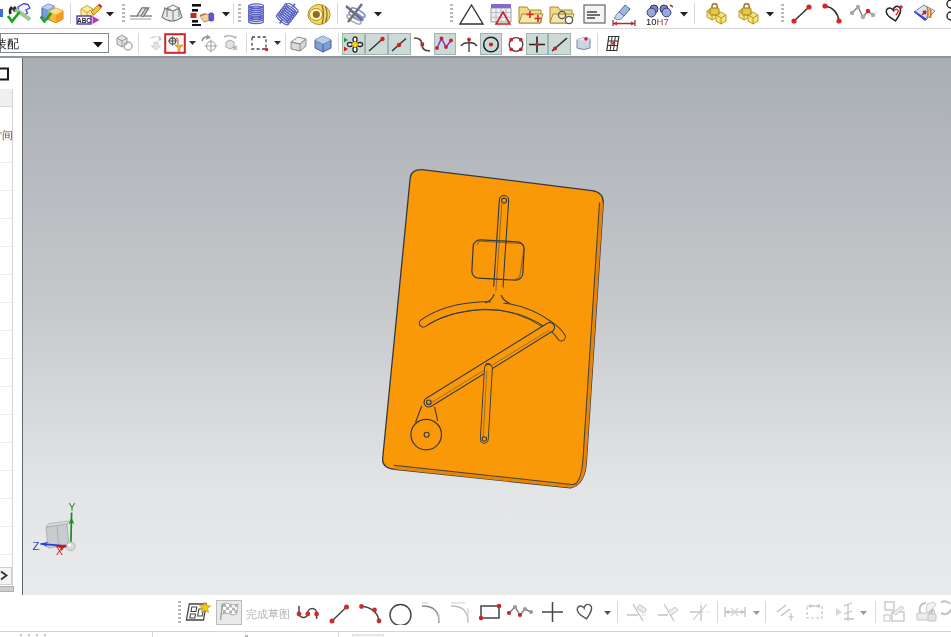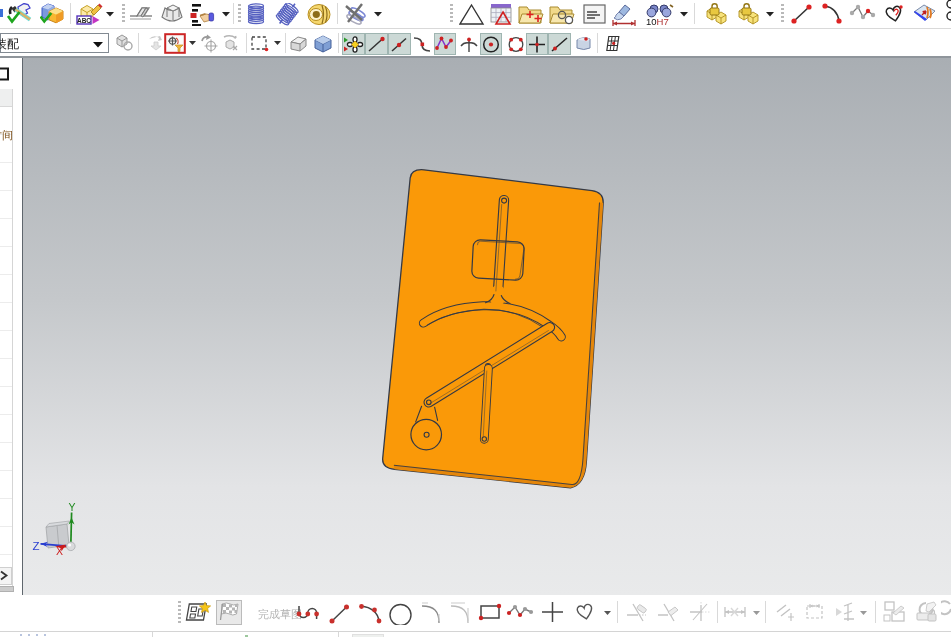--- a/index.html
+++ b/index.html
@@ -470,21 +470,21 @@
       <rect x="11" y="2.5" width="3" height="3"></rect>
       <rect x="17" y="2" width="2.5" height="3"></rect>
 <rect x="8" y="5" width="3" height="3"></rect>
       <rect x="14" y="5.5" width="3" height="3"></rect>
 <rect x="5" y="8" width="3" height="3"></rect>
       <rect x="11" y="8.5" width="3" height="3"></rect>
       <rect x="16.5" y="8" width="2.5" height="3"></rect>
 </g>
 <path d="M4.5 2 l-2 16" stroke="#999" stroke-width="1.2"></path>
 </svg>
-<div class="abs" style="left:258px;top:607px;font-size:11px;color:#b2b2b2">完成草图</div>
+<div class="abs" style="left:246px;top:607px;font-size:11px;color:#b2b2b2">完成草图</div>
 <svg class="ic" style="left:291px;top:600px" width="30" height="25" viewBox="0 0 30 25">
 <path d="M8 6 V13 a4.4 4.4 0 0 0 8.8 0 a4.4 4.4 0 0 1 8.8 0 V19" stroke="#444" stroke-width="1.5" fill="none"></path>
 <circle cx="8" cy="14" r="2.4" fill="#c9302c"></circle>
     <circle cx="16.8" cy="14" r="2.4" fill="#c9302c"></circle>
     <circle cx="25.6" cy="14" r="2.4" fill="#c9302c"></circle>
 </svg>
 <svg class="ic" style="left:329px;top:600px" width="26" height="25" viewBox="0 0 26 25">
     <path d="M3 21 L17.5 7" stroke="#444" stroke-width="1.5"></path>
     <circle cx="3" cy="21" r="2.5" fill="#c9302c"></circle>
     <circle cx="17.5" cy="7" r="2.5" fill="#c9302c"></circle>

